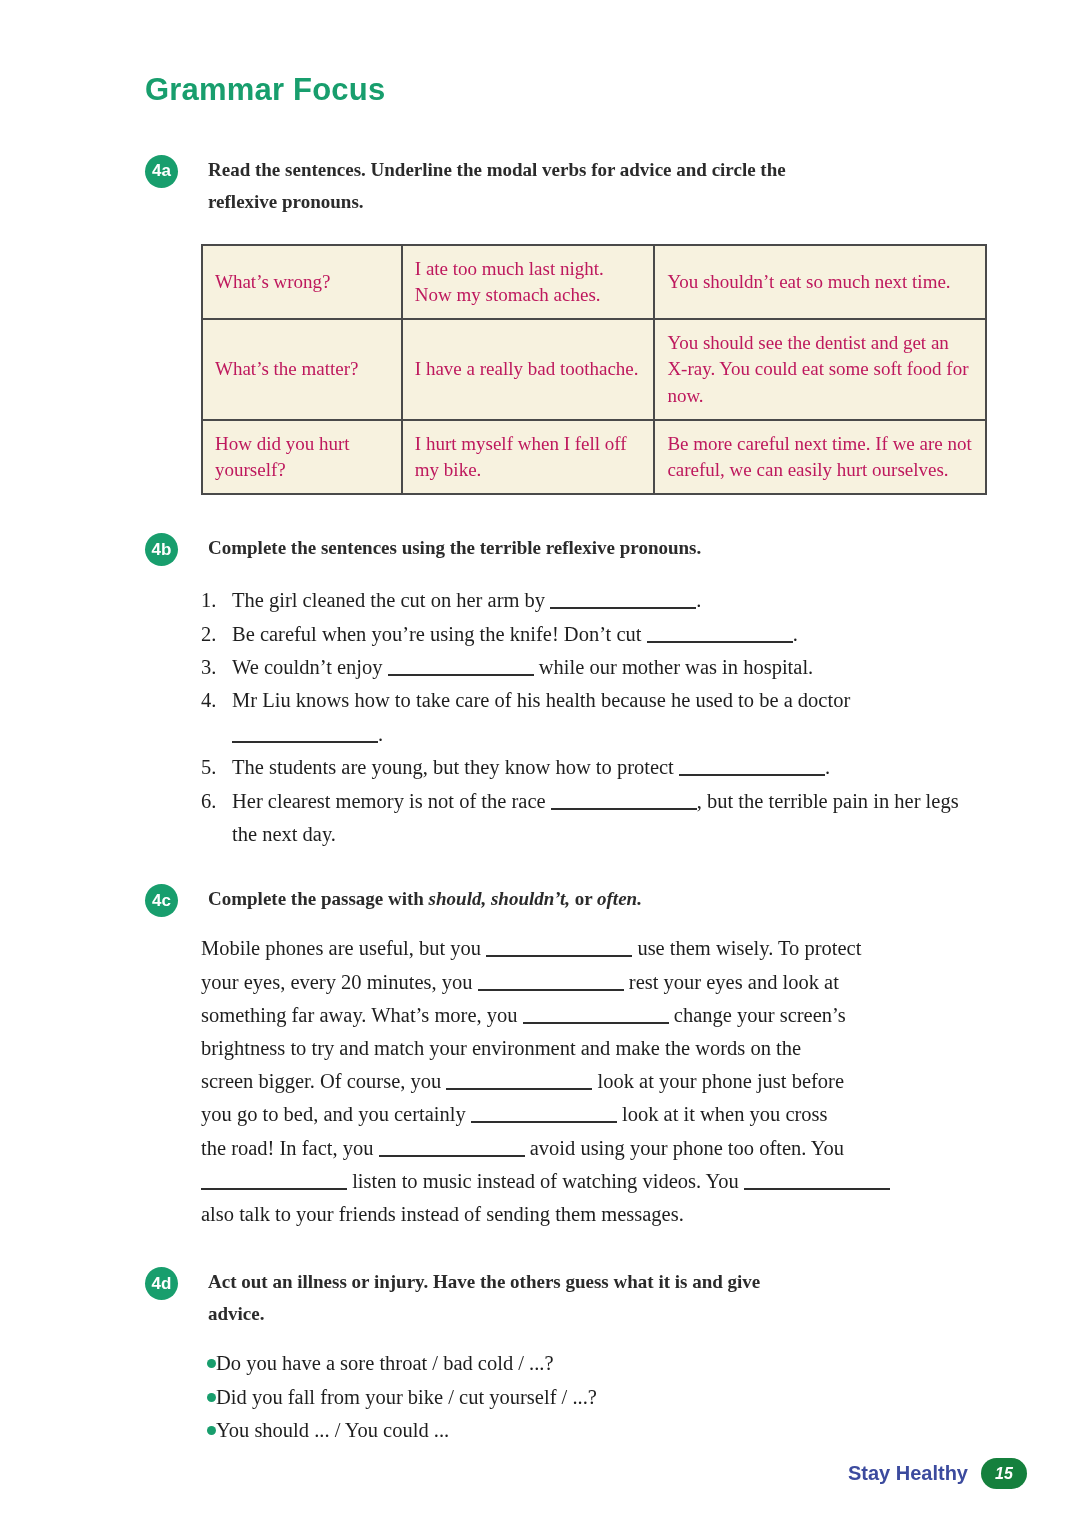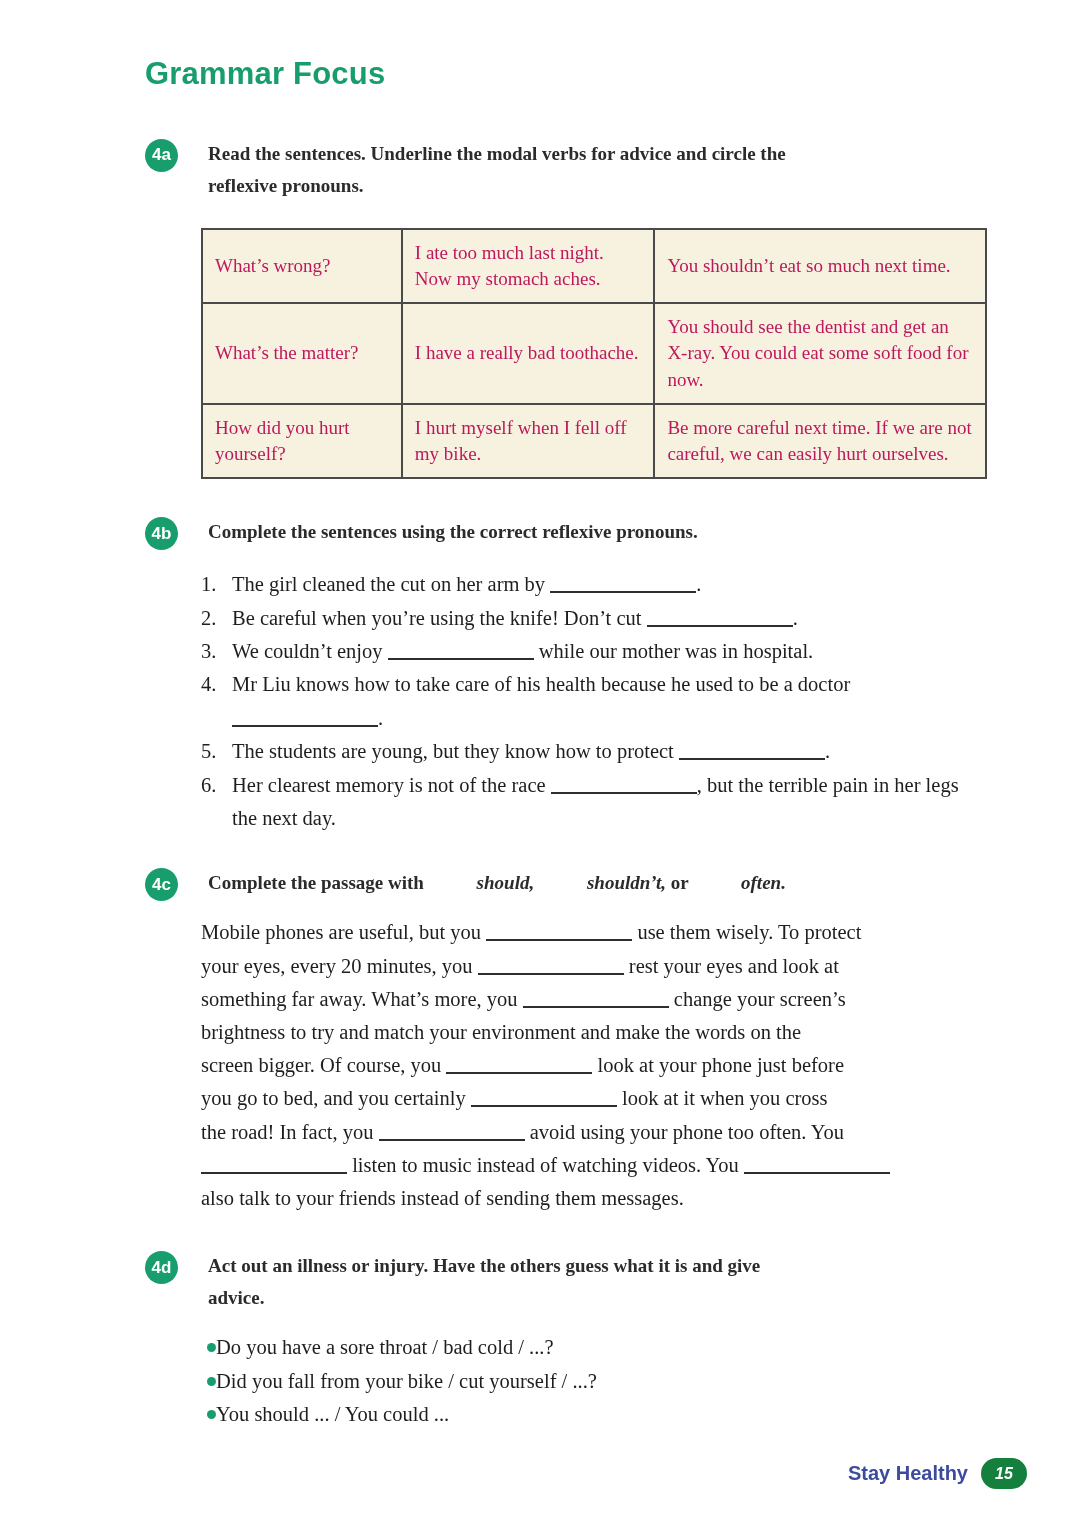--- a/index.html
+++ b/index.html
@@ -5,41 +5,41 @@
   html,body{margin:0;padding:0;background:#e8e8e8;}
   .page{
     position:relative;
     width:1080px;height:1527px;
     background:#ffffff;
     font-family:"Liberation Serif", serif;
     color:#1e1e1e;
     overflow:hidden;
     margin:0 auto;
   }
-  .content{position:absolute;left:145px;top:56px;width:860px;}
+  .content{position:absolute;left:145px;top:72px;width:860px;}
   .title{
     font-family:"Liberation Sans", sans-serif;
     font-weight:700;font-size:31px;line-height:1.15;
     color:#189e6d;margin:0 0 46px 0;letter-spacing:0.2px;
   }
   section{margin:0;}
   .shead{display:flex;align-items:flex-start;gap:30px;}
   .badge{
     flex:0 0 33px;width:33px;height:33px;border-radius:50%;
     background:#189e6d;color:#fff;
     font-family:"Liberation Sans", sans-serif;font-weight:700;font-size:17px;
     display:flex;align-items:center;justify-content:center;
     margin-top:1px;
   }
   .heading{
     margin:0;font-family:"Liberation Serif", serif;
     font-weight:700;font-size:19px;line-height:32px;color:#2b2b2b;
     max-width:790px;
   }
-  .heading em{font-style:italic;margin-left:48px;}
+  .heading em{font-style:italic;}
   
   .qa-table{
     border-collapse:collapse;
     margin:26px 0 0 56px;
     width:786px;
     background:#f7f2df;
     font-family:Liberation Serif, serif;
     font-size:19px;line-height:1.38;color:#be185d;
     table-layout:fixed;
   }
@@ -130,21 +130,21 @@
               <td>I hurt myself when I fell off my bike.</td>
               <td>Be more careful next time. If we are not careful, we can easily hurt ourselves.</td>
             </tr>
           </tbody>
       </table>
     </section>
 
     <section class="sec-b">
       <div class="shead">
         <div class="badge">4b</div>
-        <h2 class="heading">Complete the sentences using the correct reflexive pronouns.</h2>
+        <h2 class="heading">Complete the sentences using the terrible reflexive pronouns.</h2>
       </div>
       <ol class="num-list">
           <li>The girl cleaned the cut on her arm by <span class="blank"></span>.</li>
           <li>Be careful when you’re using the knife! Don’t cut <span class="blank"></span>.</li>
           <li>We couldn’t enjoy <span class="blank"></span> while our mother was in hospital.</li>
           <li>Mr Liu knows how to take care of his health because he used to be a doctor <span class="blank"></span>.</li>
           <li>The students are young, but they know how to protect <span class="blank"></span>.</li>
           <li>Her clearest memory is not of the race <span class="blank"></span>, but the terrible pain in her legs the next day.</li>
         </ol>
     </section>

